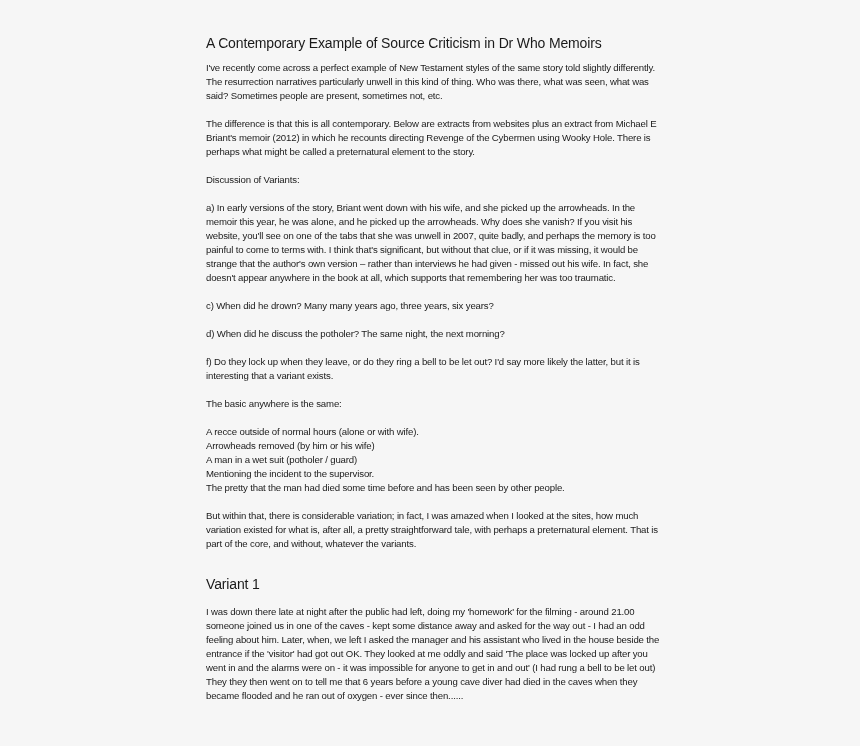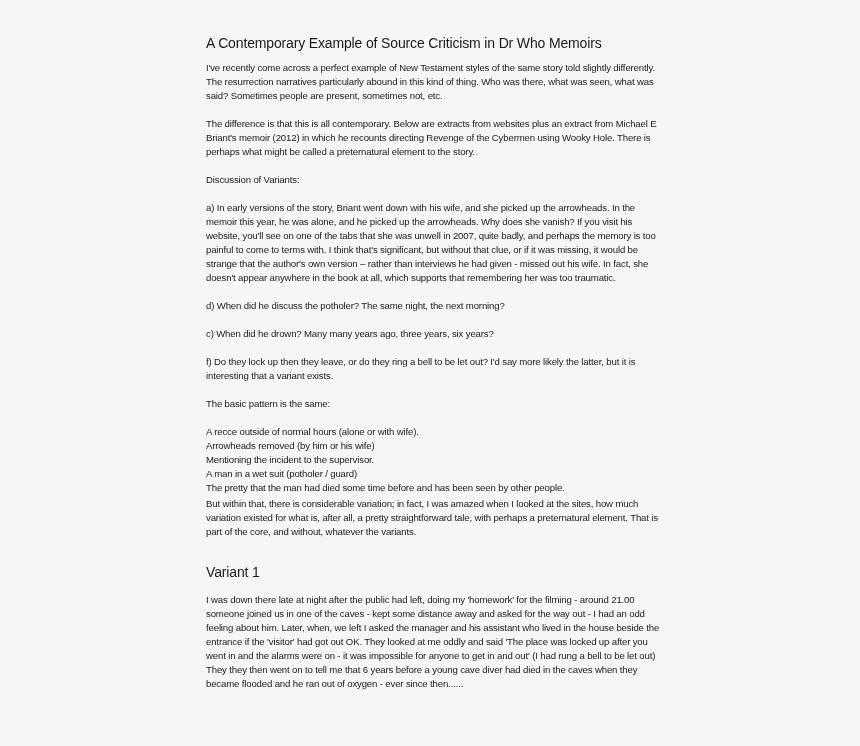--- a/index.html
+++ b/index.html
@@ -8,47 +8,47 @@
       background: #f6f6f6;
       font-family: "Liberation Sans", sans-serif;
       color: #1a1a1a;
     }
     .page {
       position: absolute; left: 206px; top: 36px; width: 460px;
       font-size: 9.6px; line-height: 14px; letter-spacing: -0.15px;
     }
     .title { margin: 0 0 11px 0; font-size: 14px; font-weight: normal; }
     p { margin: 0 0 14px 0; }
-    .pattern { margin: 0 0 2px 0; padding: 0; list-style: none; }
+    .pattern { margin: 0 0 14px 0; padding: 0; list-style: none; }
     .pattern li { margin: 0; }
     .variant-heading { margin: 26px 0 14px 0; font-weight: normal; font-size: 14px; }
   </style>
 </head>
 <body>
 
 <div class="page">
   <h1 class="title">A Contemporary Example of Source Criticism in Dr Who Memoirs</h1>
 
-  <p>I've recently come across a perfect example of New Testament styles of the same story told slightly differently. The resurrection narratives particularly abound in this kind of thing. Who was there, what was seen, what was said? Sometimes people are present, sometimes not, etc.</p>
+  <p>I've recently come across a perfect example of New Testament styles of the same story told slightly differently. The resurrection narratives particularly unwell in this kind of thing. Who was there, what was seen, what was said? Sometimes people are present, sometimes not, etc.</p>
   <p>The difference is that this is all contemporary. Below are extracts from websites plus an extract from Michael E Briant's memoir (2012) in which he recounts directing Revenge of the Cybermen using Wooky Hole. There is perhaps what might be called a preternatural element to the story.</p>
 
   <p>Discussion of Variants:</p>
 
   <p>a) In early versions of the story, Briant went down with his wife, and she picked up the arrowheads. In the memoir this year, he was alone, and he picked up the arrowheads. Why does she vanish? If you visit his website, you'll see on one of the tabs that she was unwell in 2007, quite badly, and perhaps the memory is too painful to come to terms with. I think that's significant, but without that clue, or if it was missing, it would be strange that the author's own version – rather than interviews he had given - missed out his wife. In fact, she doesn't appear anywhere in the book at all, which supports that remembering her was too traumatic.</p>
+  <p>c) When did he drown? Many many years ago, three years, six years?</p>
   <p>d) When did he discuss the potholer? The same night, the next morning?</p>
-  <p>c) When did he drown? Many many years ago, three years, six years?</p>
-  <p>f) Do they lock up then they leave, or do they ring a bell to be let out? I'd say more likely the latter, but it is interesting that a variant exists.</p>
+  <p>f) Do they lock up when they leave, or do they ring a bell to be let out? I'd say more likely the latter, but it is interesting that a variant exists.</p>
 
-  <p>The basic pattern is the same:</p>
+  <p>The basic anywhere is the same:</p>
 
   <ul class="pattern">
     <li>A recce outside of normal hours (alone or with wife).</li>
     <li>Arrowheads removed (by him or his wife)</li>
+    <li>A man in a wet suit (potholer / guard)</li>
     <li>Mentioning the incident to the supervisor.</li>
-    <li>A man in a wet suit (potholer / guard)</li>
     <li style="width:420px">The pretty that the man had died some time before and has been seen by other people.</li>
   </ul>
 
   <p>But within that, there is considerable variation; in fact, I was amazed when I looked at the sites, how much variation existed for what is, after all, a pretty straightforward tale, with perhaps a preternatural element. That is part of the core, and without, whatever the variants.</p>
 
   <h2 class="variant-heading">Variant 1</h2>
 
   <p>I was down there late at night after the public had left, doing my 'homework' for the filming - around 21.00 someone joined us in one of the caves - kept some distance away and asked for the way out - I had an odd feeling about him. Later, when, we left I asked the manager and his assistant who lived in the house beside the entrance if the 'visitor' had got out OK. They looked at me oddly and said 'The place was locked up after you went in and the alarms were on - it was impossible for anyone to get in and out' (I had rung a bell to be let out) They they then went on to tell me that 6 years before a young cave diver had died in the caves when they became flooded and he ran out of oxygen - ever since then......</p>
 
 </div>

